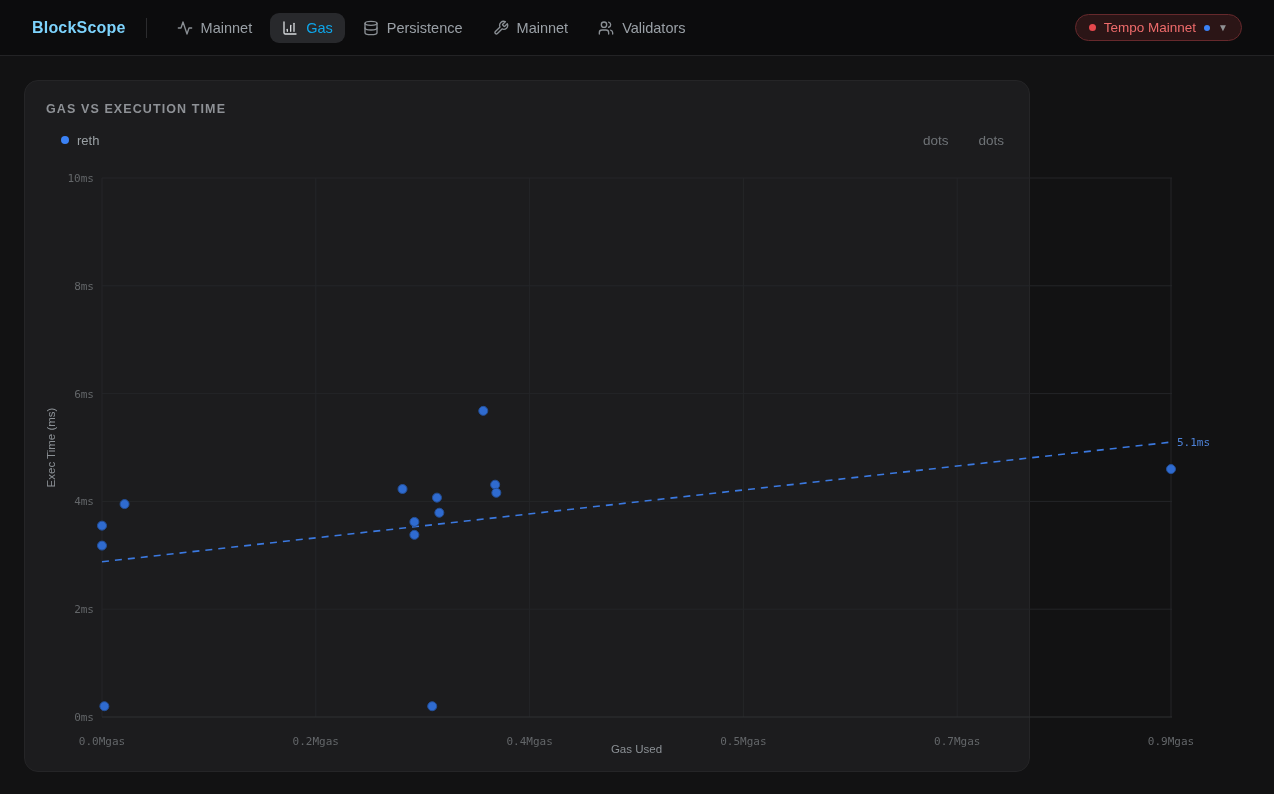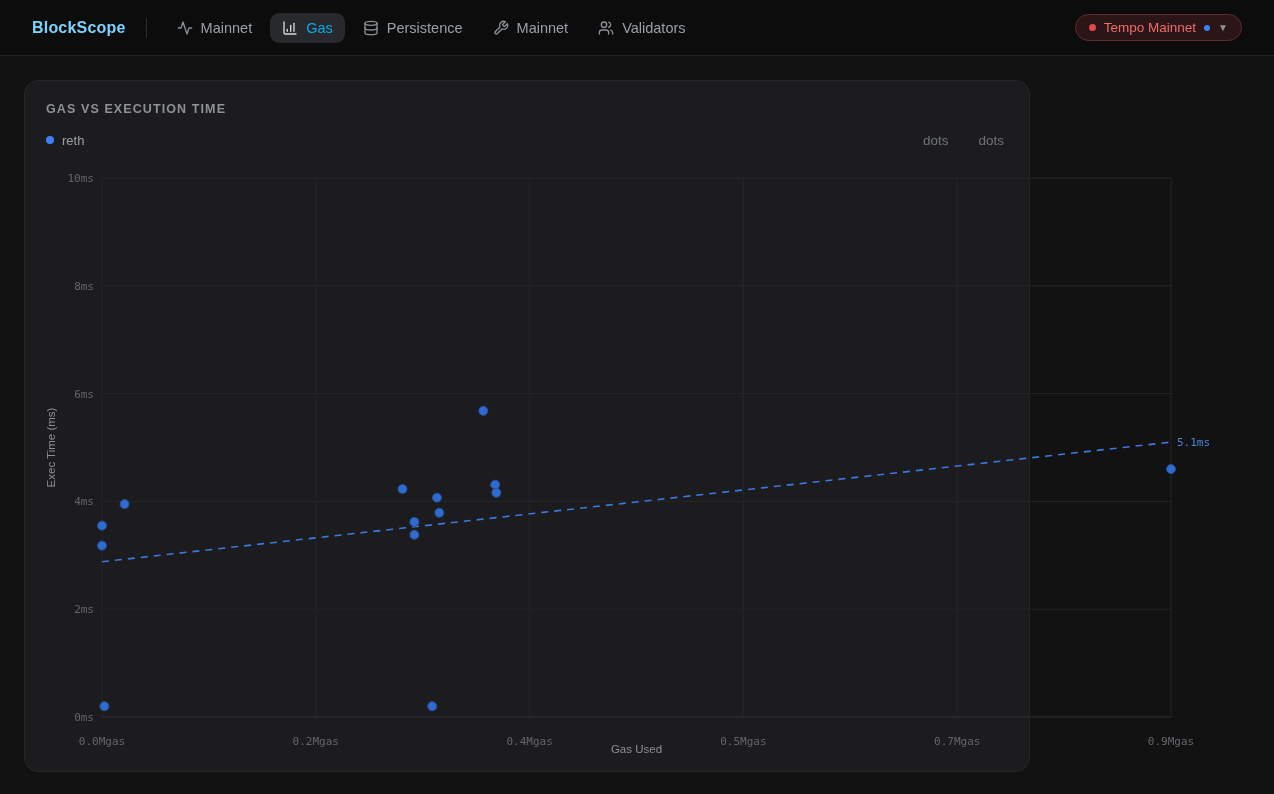--- a/index.html
+++ b/index.html
@@ -25,21 +25,21 @@
   .dot.red { width:7px; height:7px; background:#e5484d; }
   .dot.blue { width:6px; height:6px; background:#3b82f6; }
   .net-label { color:#ee6b6b; font-size:13.5px; font-family:inherit; }
   .caret { color:#8f9193; font-size:10px; line-height:1; }
 
   
   .card { position:relative; margin:24px; width:1006px; height:692px;
           background:#1c1c1e; border:1px solid #252527; border-radius:14px; }
   .card-title { position:absolute; top:21px; left:21px; color:#8e9196; font-size:12.5px;
                 font-weight:600; letter-spacing:1.1px; }
-  .legend-row { position:absolute; top:49px; left:21px; right:21px; height:20px;
+  .legend-row { position:absolute; top:49px; left:36px; right:21px; height:20px;
                 display:flex; align-items:center; }
   .legend-item { display:flex; align-items:center; gap:8px; color:#9aa0a4; font-size:13px; }
   .legend-dot { width:8px; height:8px; border-radius:50%; background:#3b82f6; }
   .toggles { margin-left:auto; display:flex; align-items:flex-start; gap:22px; }
   .toggles button { background:none; border:none; color:#6f7377; font-size:13.5px;
                     font-family:inherit; cursor:pointer; padding:2px 4px; }
 
   
   svg.chart { position:absolute; top:88px; left:0; width:1226px; height:604px; display:block; }
   .grid { stroke:#242528; stroke-width:1; }

